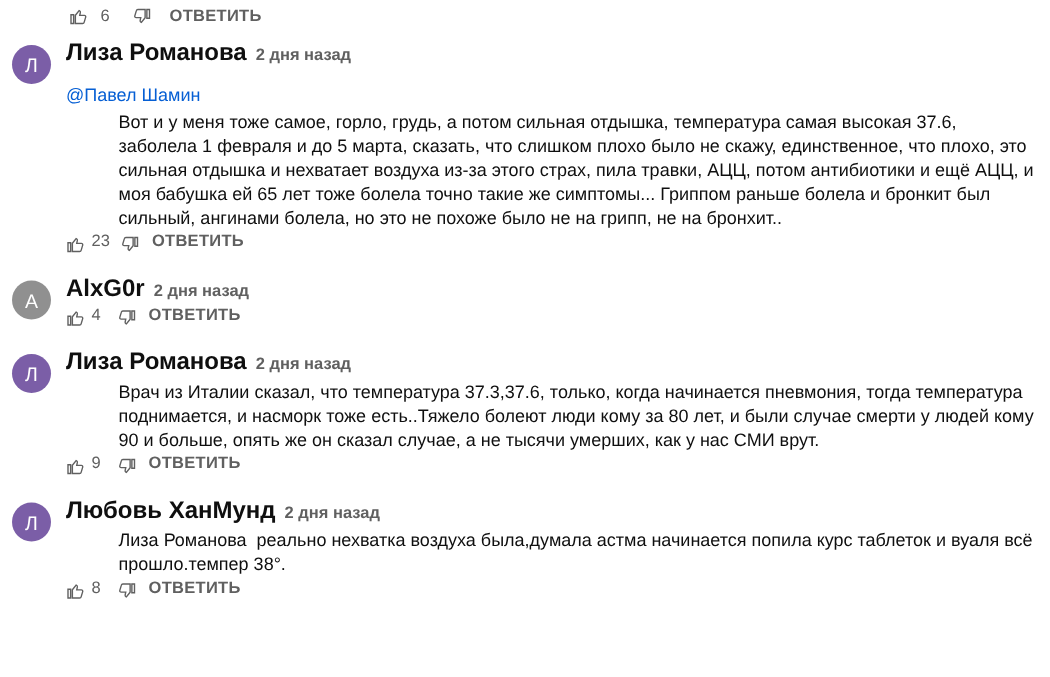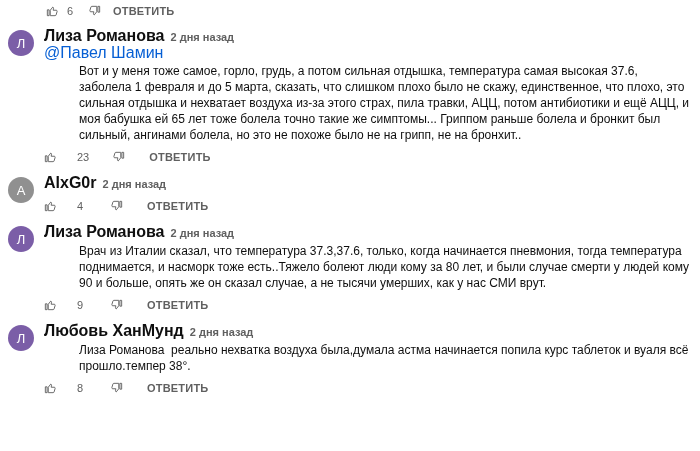--- a/index.html
+++ b/index.html
@@ -88,44 +88,43 @@
     font-size: 16px;
     font-weight: bold;
     color: #0f0f0f;
   }
   .timestamp {
     font-size: 11px;
     color: #606060;
     font-weight: bold;
   }
   .mention {
-    font-size: 16px;
+    font-size: 12px;
     color: #065fd4;
     line-height: 16px;
-    margin-top: 0;
+    margin-top: 10px;
   }
   .text {
     font-size: 12px;
     color: #0f0f0f;
     line-height: 16px;
     margin-top: 2px;
     white-space: pre-wrap;
     margin-left: 35px;
   }
   .collapse-link {
     font-size: 12px;
     color: #0f0f0f;
     line-height: 16px;
     margin-top: 2px;
     cursor: pointer;
   }
   .actions {
     display: flex;
-    align-items: center;
-    gap: 18px;
+    gap: 2px;
     height: 24px;
     margin-top: 2px;
     margin-left: -2px;
   }
 </style>
 </head>
 <body>
 
 <div id="page">
 

